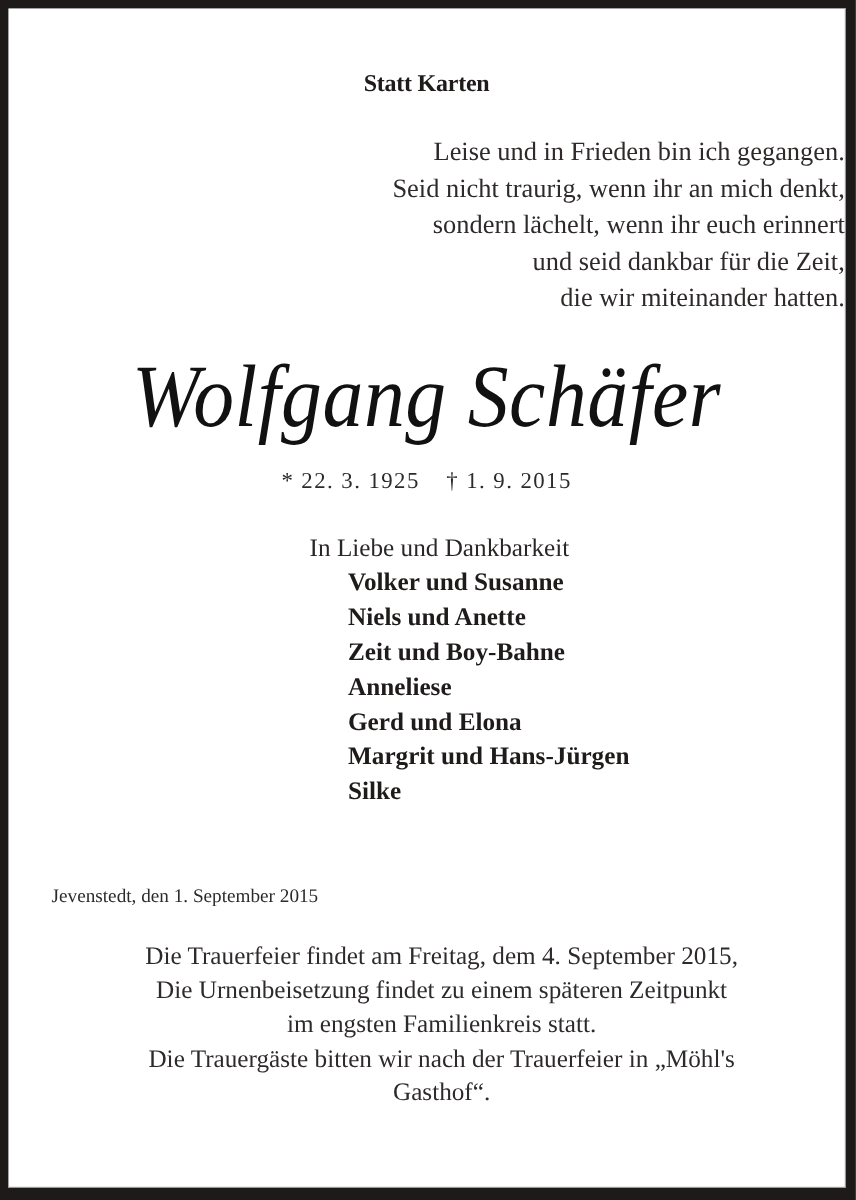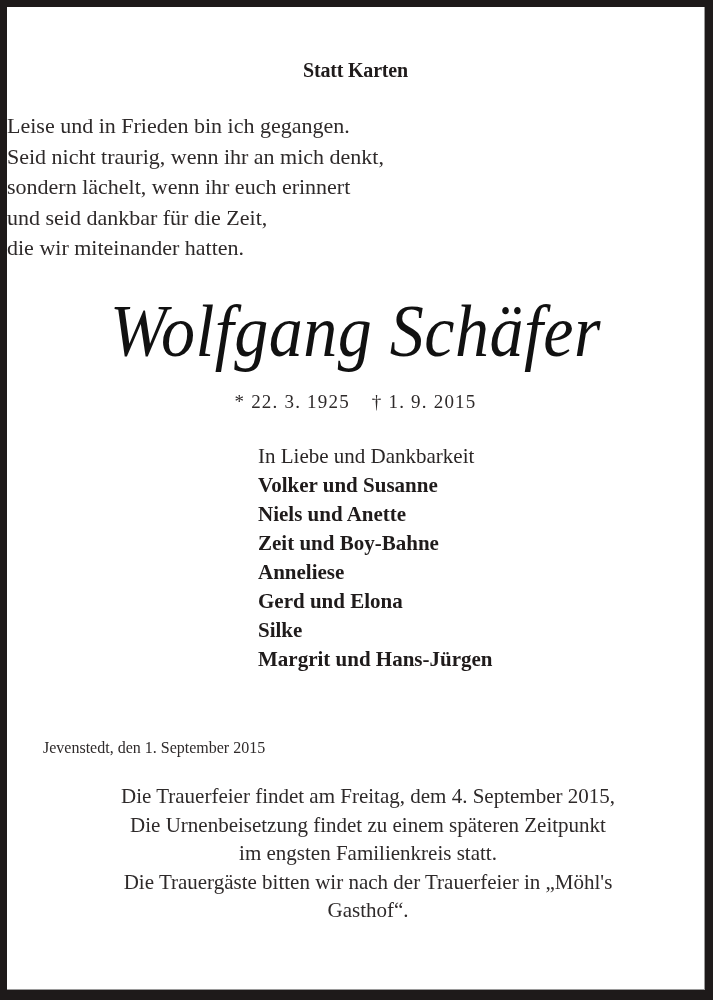--- a/index.html
+++ b/index.html
@@ -37,21 +37,21 @@
       font-weight: bold;
       font-size: 20px;
       color: #1f1b1b;
       letter-spacing: -0.2px;
     }
     .poem {
       position: absolute;
       top: 104px;
       left: 0;
       width: 100%;
-      text-align: left;
+      text-align: right;
       font-family: "Liberation Serif", serif;
       font-size: 22px;
       line-height: 30.5px;
       color: #2e2a2a;
     }
     .poem div { white-space: nowrap; }
     .name {
       position: absolute;
       top: 284px;
       left: 0;
@@ -89,20 +89,21 @@
       font-size: 21px;
       line-height: 30px;
       margin-bottom: 0;
     }
     .family .members div {
       font-size: 21px;
       font-weight: bold;
       line-height: 29px;
       color: #1f1b1b;
       white-space: nowrap;
+      margin-left: 32px;
     }
     .place-date {
       position: absolute;
       top: 732px;
       left: 36px;
       font-family: "Liberation Serif", serif;
       font-size: 16px;
       color: #2e2a2a;
       white-space: nowrap;
     }
@@ -140,22 +141,22 @@
   </div>
 
   <div class="family">
     <div class="intro">In Liebe und Dankbarkeit</div>
     <div class="members">
       <div>Volker und Susanne</div>
       <div>Niels und Anette</div>
       <div>Zeit und Boy-Bahne</div>
       <div>Anneliese</div>
       <div>Gerd und Elona</div>
+      <div>Margrit und Hans-Jürgen</div>
       <div>Silke</div>
-      <div>Margrit und Hans-Jürgen</div>
     </div>
   </div>
 
   <div class="place-date">Jevenstedt, den 1. September 2015</div>
 
   <div class="details">
     <div>Die Trauerfeier findet am Freitag, dem 4. September 2015,</div>
     <div>Die Urnenbeisetzung findet zu einem späteren Zeitpunkt</div>
     <div>im engsten Familienkreis statt.</div>
     <div>Die Trauergäste bitten wir nach der Trauerfeier in „Möhl's</div>

